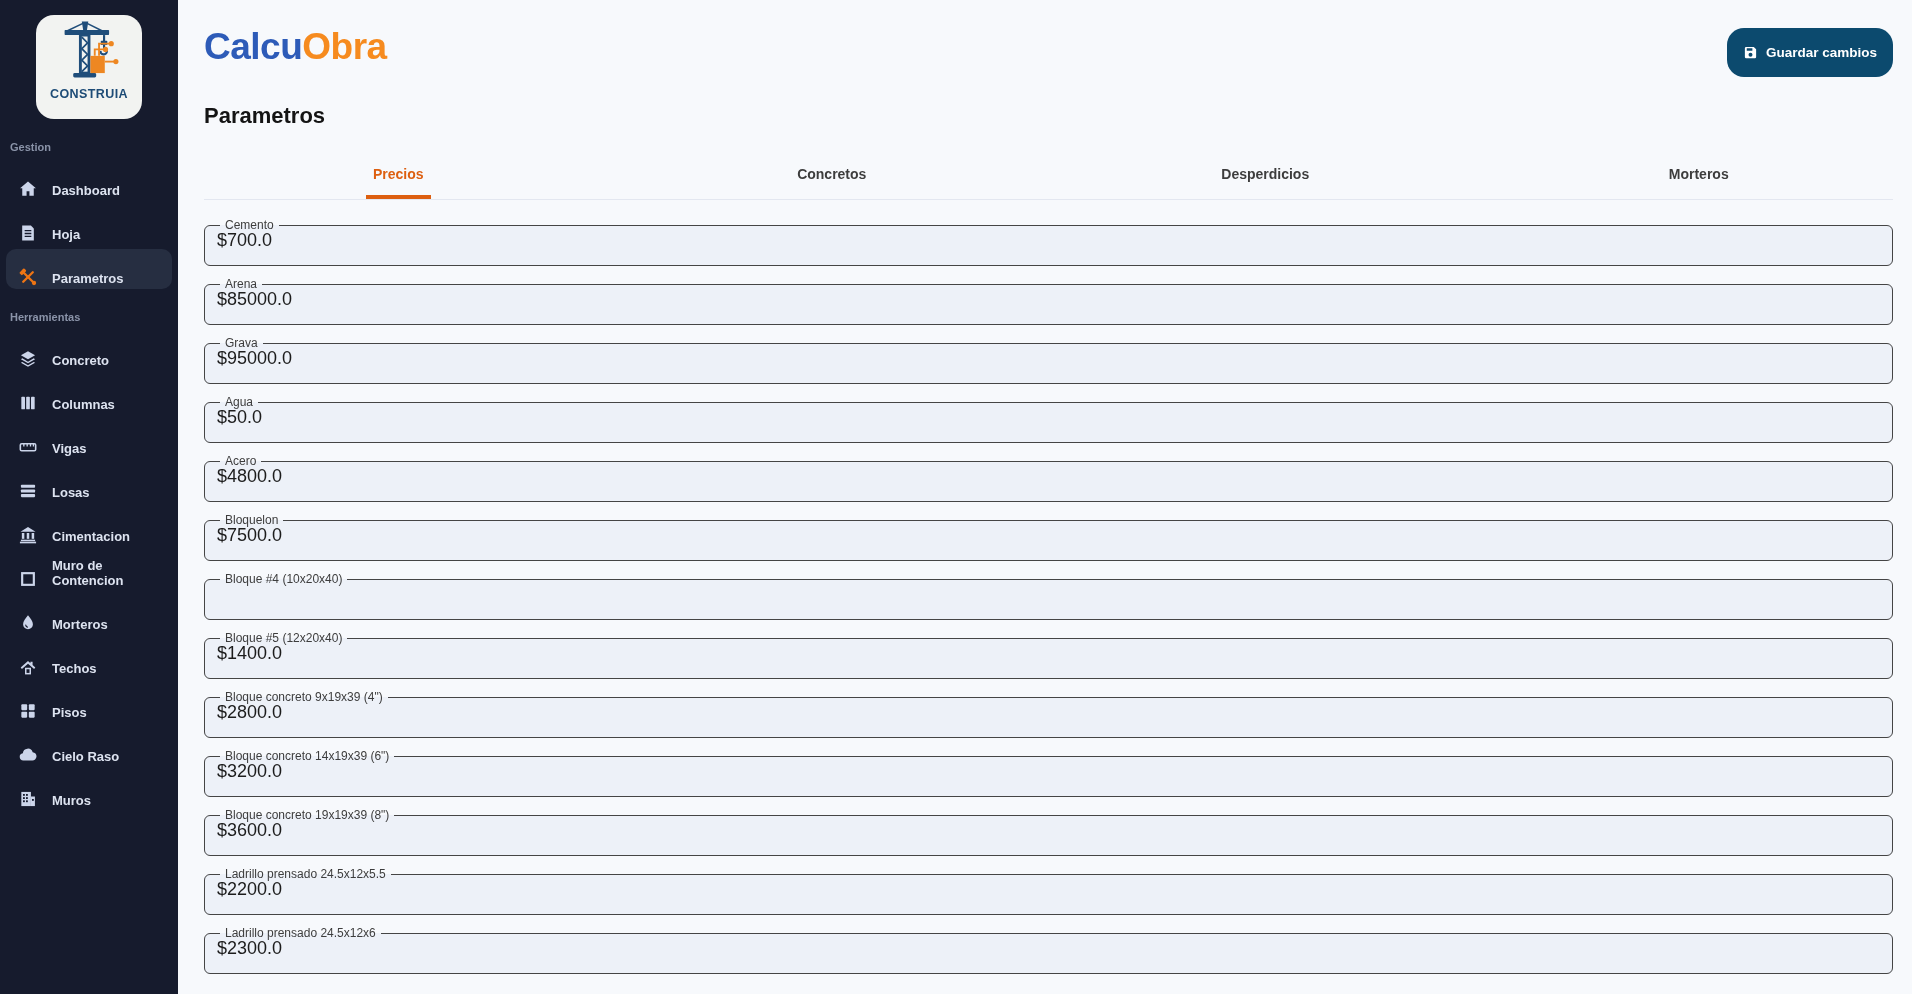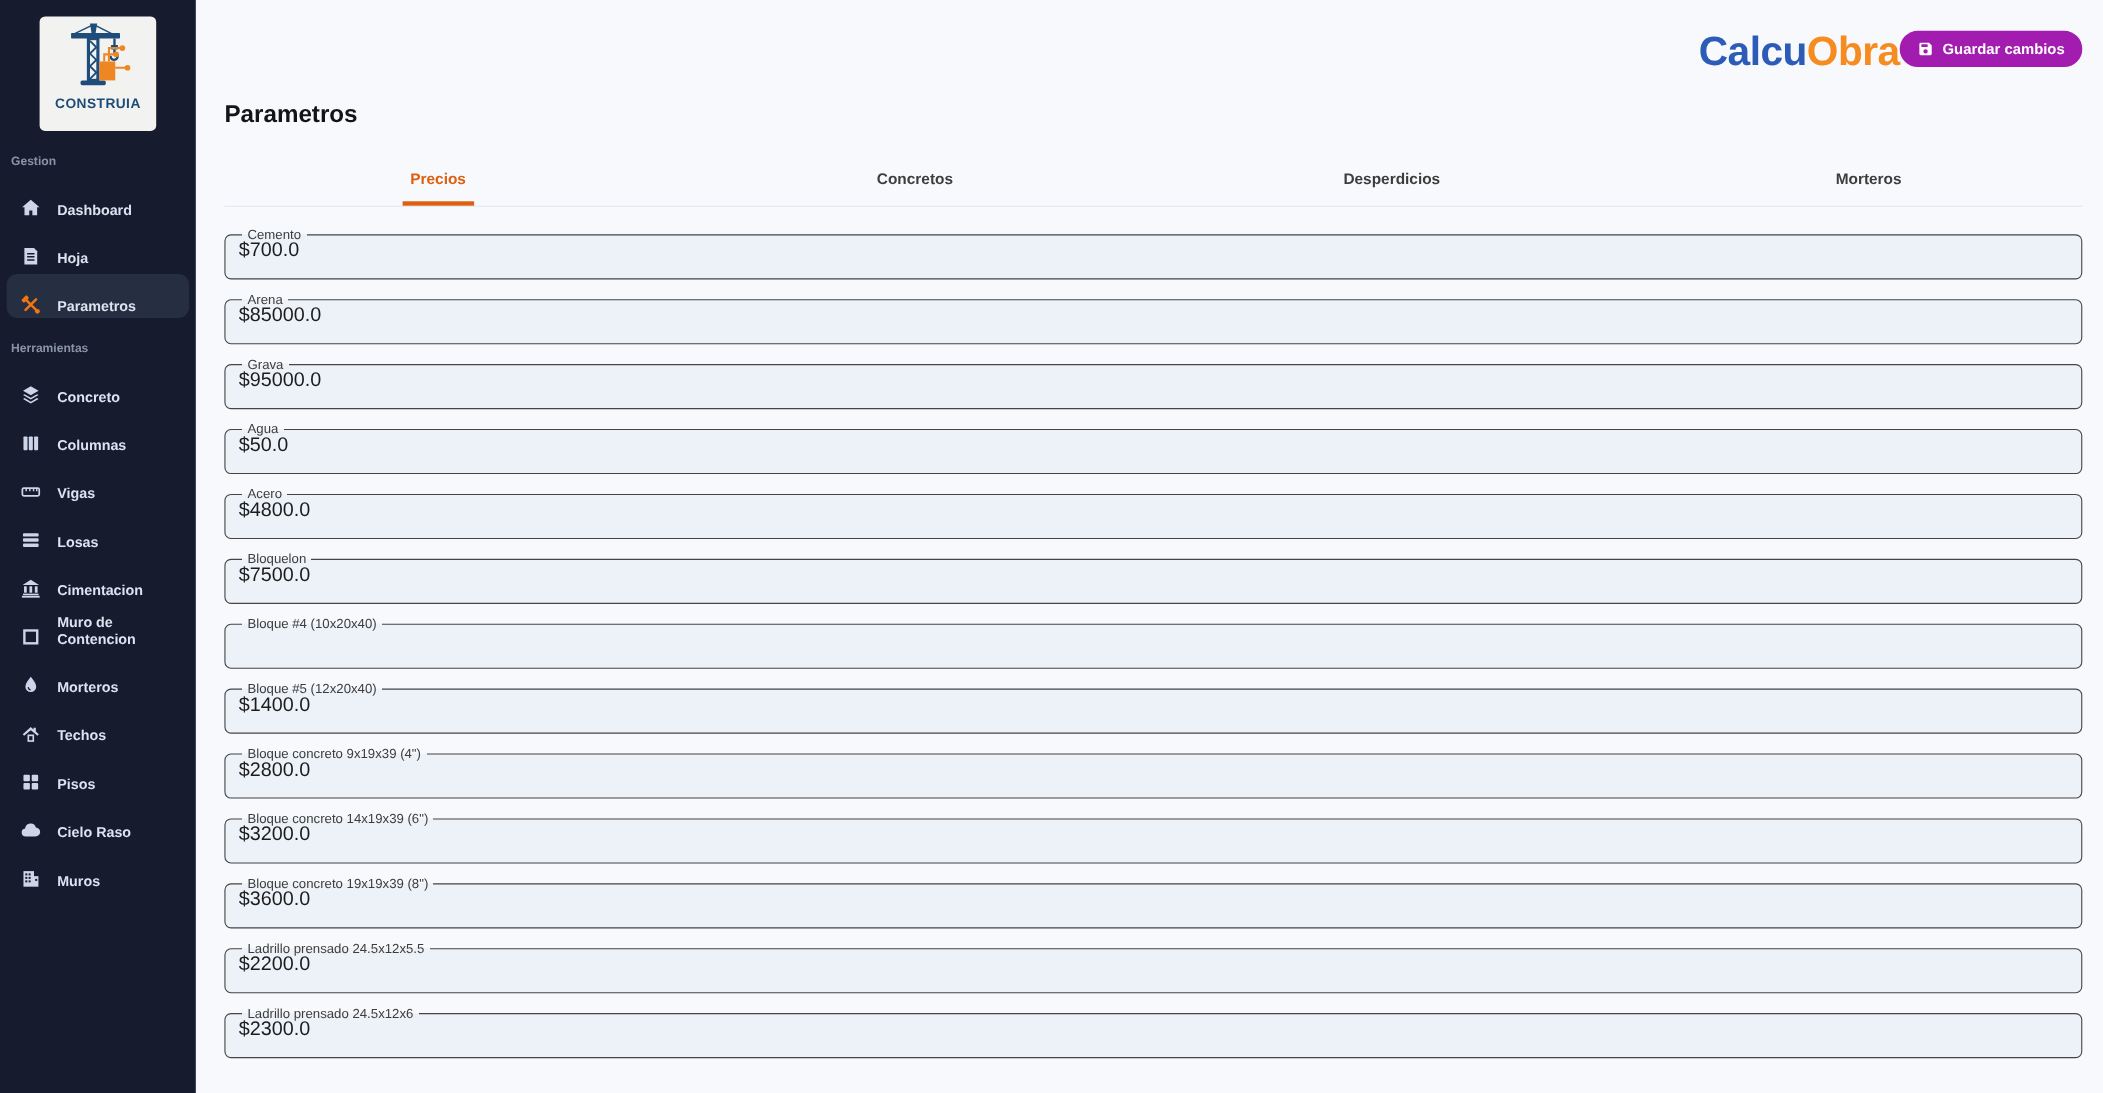--- a/index.html
+++ b/index.html
@@ -12,21 +12,21 @@
   .app { display:flex; width:100%; height:100%; }
 
   
   .sidebar {
     width:178px; min-width:178px; height:100%;
     background:#161b2d; color:#dde3f0;
     overflow:hidden;
   }
   .logo-card {
     width:106px; height:104px; margin:15px auto 0;
-    background:#f2f3f1; border-radius:5px;
+    background:#f2f3f1; border-radius:18px;
     display:flex; flex-direction:column; align-items:center;
     padding-top:5px;
   }
   .logo-card svg { width:72px; height:66px; display:block; }
   .logo-text {
     font-size:12.5px; font-weight:bold; color:#1d4b76;
     letter-spacing:.4px; margin-top:1px;
   }
   .nav-section-label {
     color:#8a93a8; font-size:11px; font-weight:700;
@@ -38,28 +38,28 @@
     border-radius:10px; cursor:pointer;
   }
   .nav-item.active { background:#262e41; }
   .nav-item .icon { width:20px; height:20px; flex:0 0 20px; color:#ccd5ea; }
   .nav-item.active .icon { color:#ee7514; }
   .nav-item .icon svg { width:100%; height:100%; display:block; }
   .nav-label { font-size:13px; font-weight:700; color:#dde3f0; line-height:1.15; }
 
   
   .main { flex:1; padding:0 19px 0 26px; position:relative; }
-  .topbar { display:flex; justify-content:flex-end; align-items:flex-start; padding-top:28px; }
+  .topbar { display:flex; justify-content:space-between; align-items:flex-start; padding-top:28px; }
   .brand { font-size:37px; font-weight:800; letter-spacing:-.5px; line-height:1; }
   .brand-blue { color:#2d5bb8; }
   .brand-orange { color:#f68b1f; }
   .save-btn {
     display:flex; align-items:center; gap:8px;
-    background:#a21caf; color:#fff; border:none; cursor:pointer;
-    border-radius:17px; height:33px; padding:0 16px;
+    background:#0c4a6e; color:#fff; border:none; cursor:pointer;
+    border-radius:17px; height:49px; padding:0 16px;
     font-size:13.5px; font-weight:700; font-family:inherit; margin-top:0;
   }
   .save-btn svg { width:15px; height:15px; display:block; }
   .page-title { font-size:22px; font-weight:800; color:#141414; margin:26px 0 0; }
 
   .tabs { display:flex; margin-top:26px; border-bottom:1px solid #e3e7f0;gap:45px; }
   .tab {
     flex:1; text-align:center; font-size:14px; font-weight:600;
     color:#3d3d3d; padding:11px 0 0; cursor:pointer;
   }

